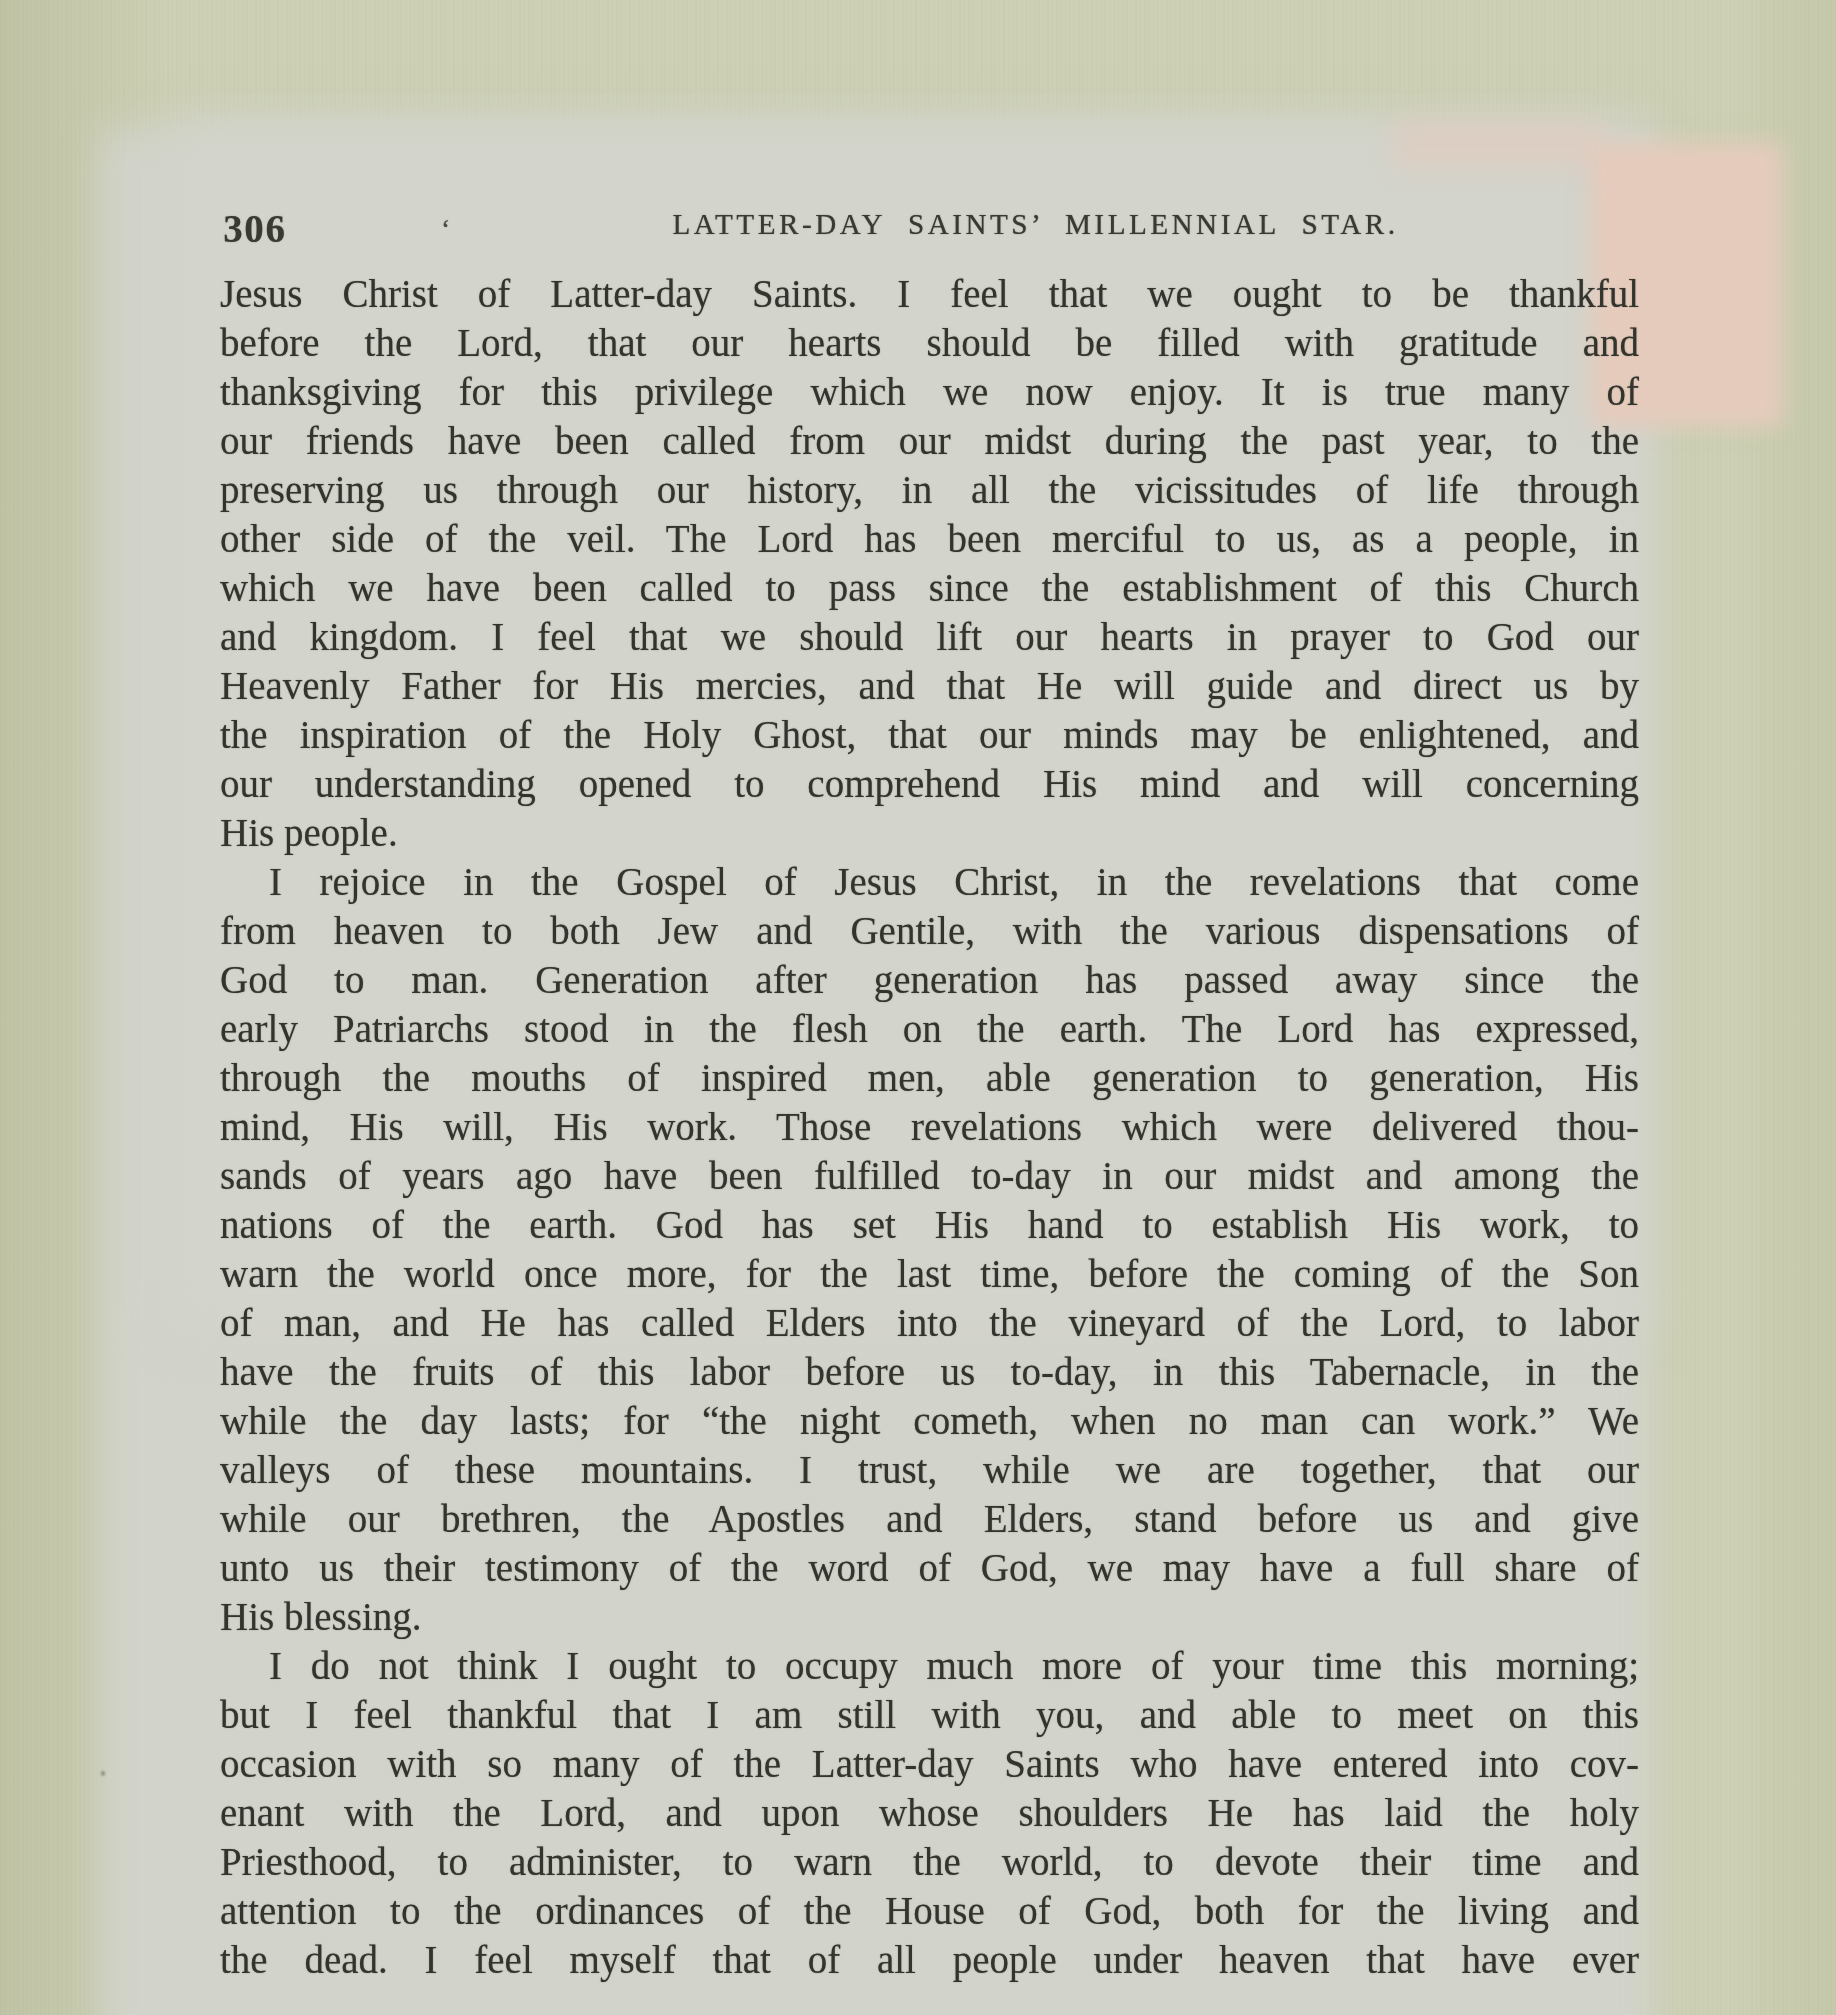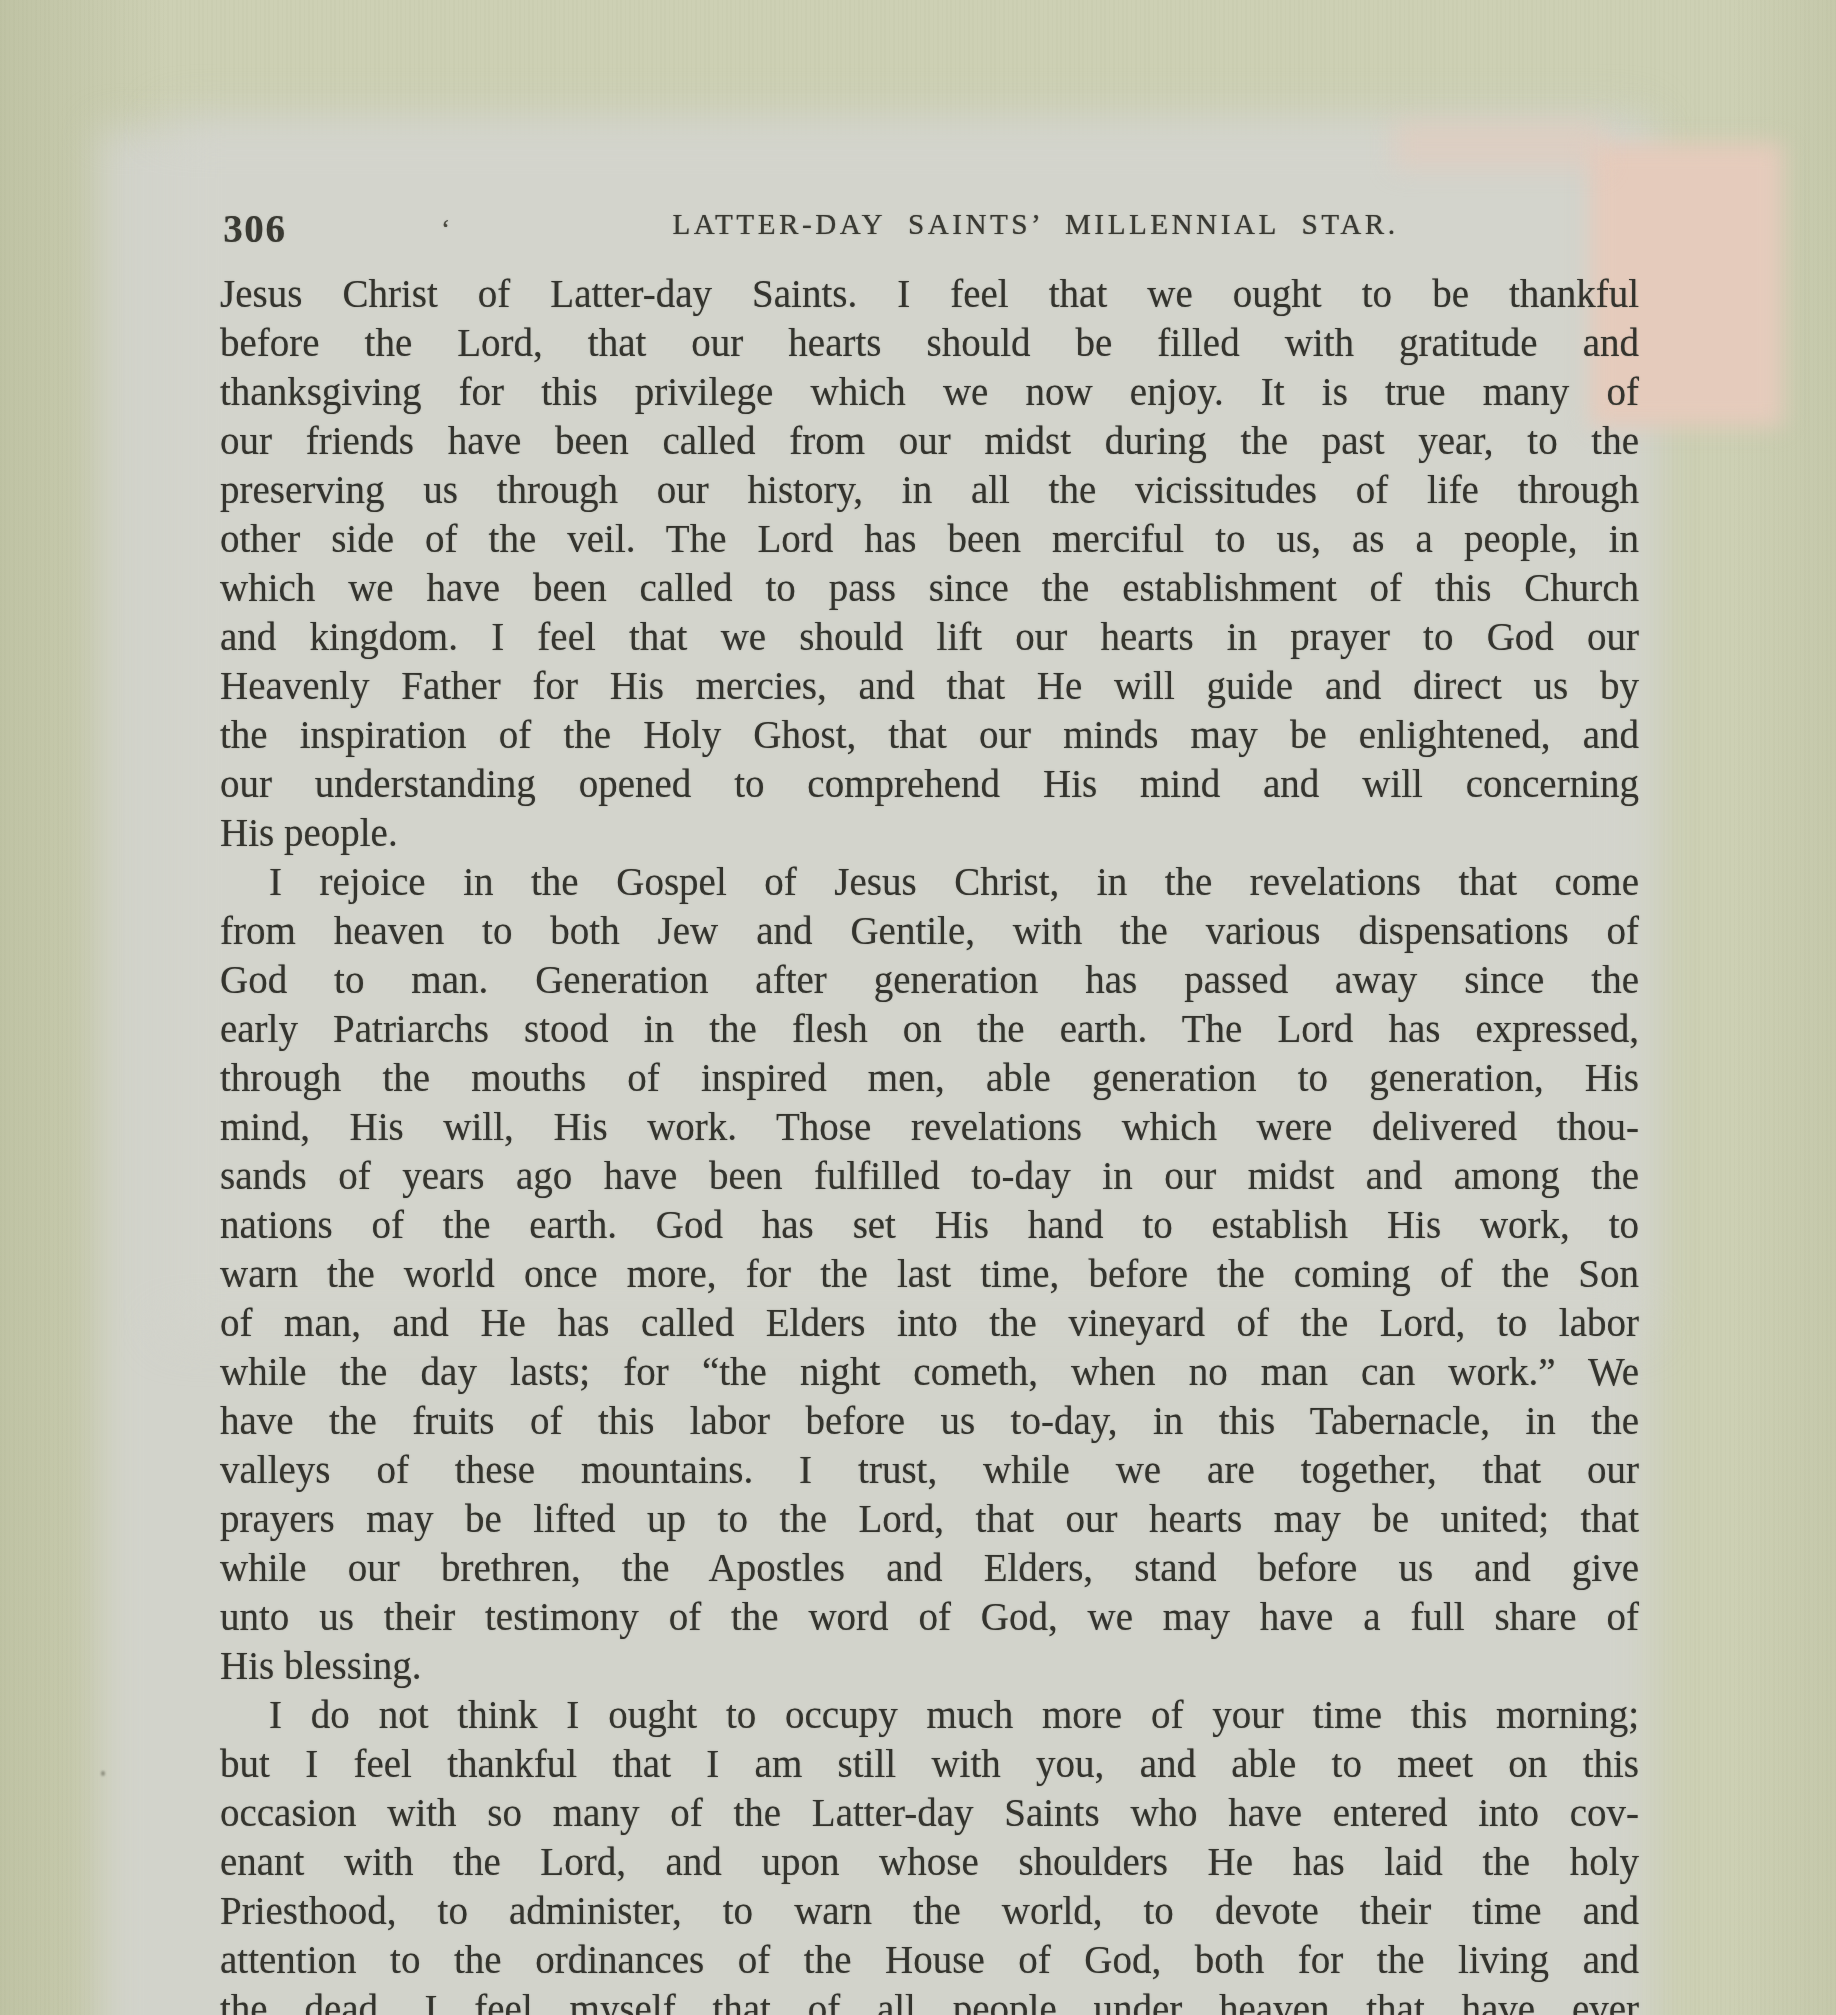--- a/index.html
+++ b/index.html
@@ -131,24 +131,23 @@
         <div class="line">I rejoice in the Gospel of Jesus Christ, in the revelations that come</div>
         <div class="line">from heaven to both Jew and Gentile, with the various dispensations of</div>
         <div class="line">God to man.  Generation after generation has passed away since the</div>
         <div class="line">early Patriarchs stood in the flesh on the earth.  The Lord has expressed,</div>
         <div class="line">through the mouths of inspired men, able generation to generation, His</div>
         <div class="line">mind, His will, His work.  Those revelations which were delivered thou-</div>
         <div class="line">sands of years ago have been fulfilled to-day in our midst and among the</div>
         <div class="line">nations of the earth.  God has set His hand to establish His work, to</div>
         <div class="line">warn the world once more, for the last time, before the coming of the Son</div>
         <div class="line">of man, and He has called Elders into the vineyard of the Lord, to labor</div>
+        <div class="line">have the fruits of this labor before us to-day, in this Tabernacle, in the</div>
         <div class="line">while the day lasts; for “the night cometh, when no man can work.”  We</div>
-        <div class="line">have the fruits of this labor before us to-day, in this Tabernacle, in the</div>
         <div class="line">valleys of these mountains.  I trust, while we are together, that our</div>
-        <div class="line">prayers may be lifted up to the Lord, that our hearts may be united; that</div>
         <div class="line">while our brethren, the Apostles and Elders, stand before us and give</div>
         <div class="line">unto us their testimony of the word of God, we may have a full share of</div>
         <div class="line last">His blessing.</div>
       </div>
       <div class="paragraph indent">
         <div class="line">I do not think I ought to occupy much more of your time this morning;</div>
         <div class="line">but I feel thankful that I am still with you, and able to meet on this</div>
         <div class="line">occasion with so many of the Latter-day Saints who have entered into cov-</div>
         <div class="line">enant with the Lord, and upon whose shoulders He has laid the holy</div>
         <div class="line">Priesthood, to administer, to warn the world, to devote their time and</div>

